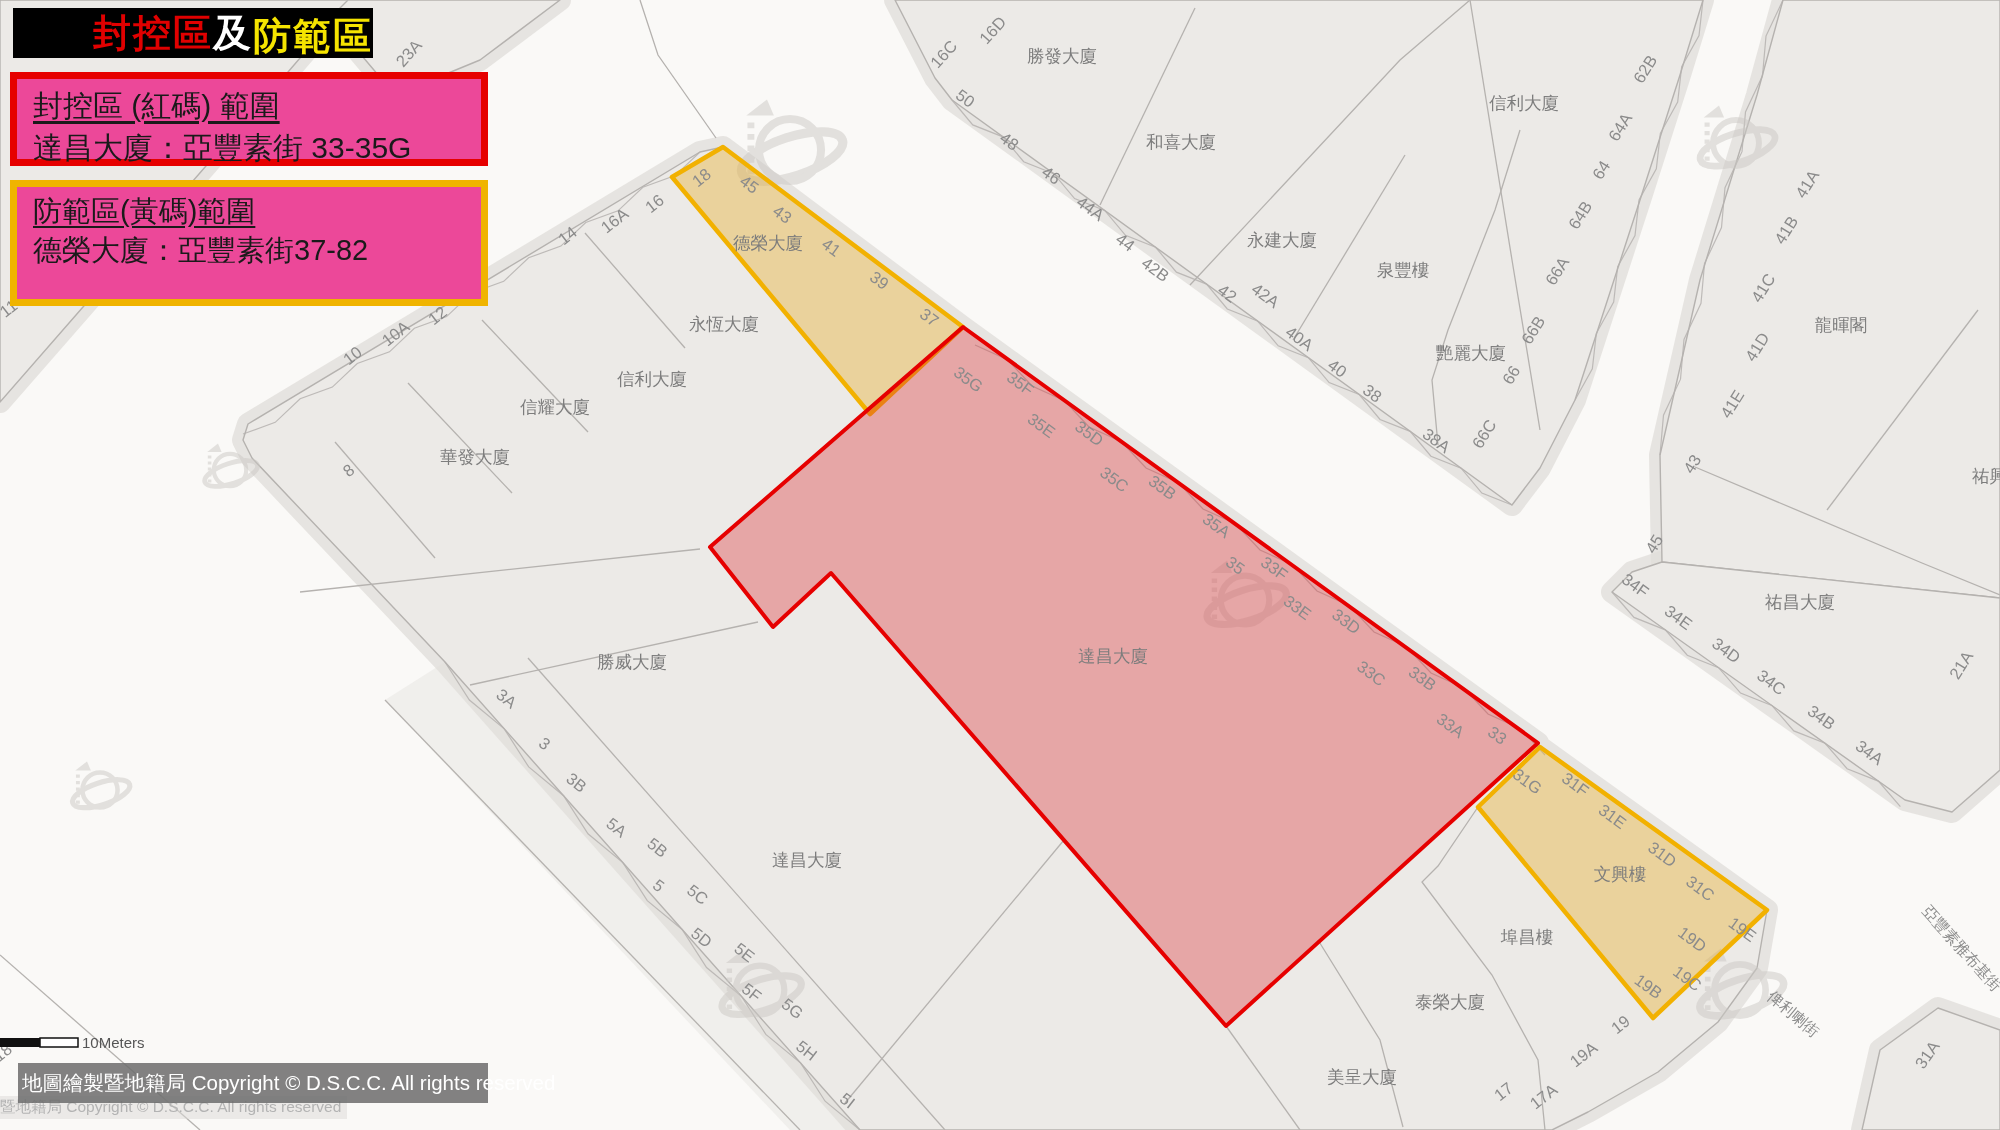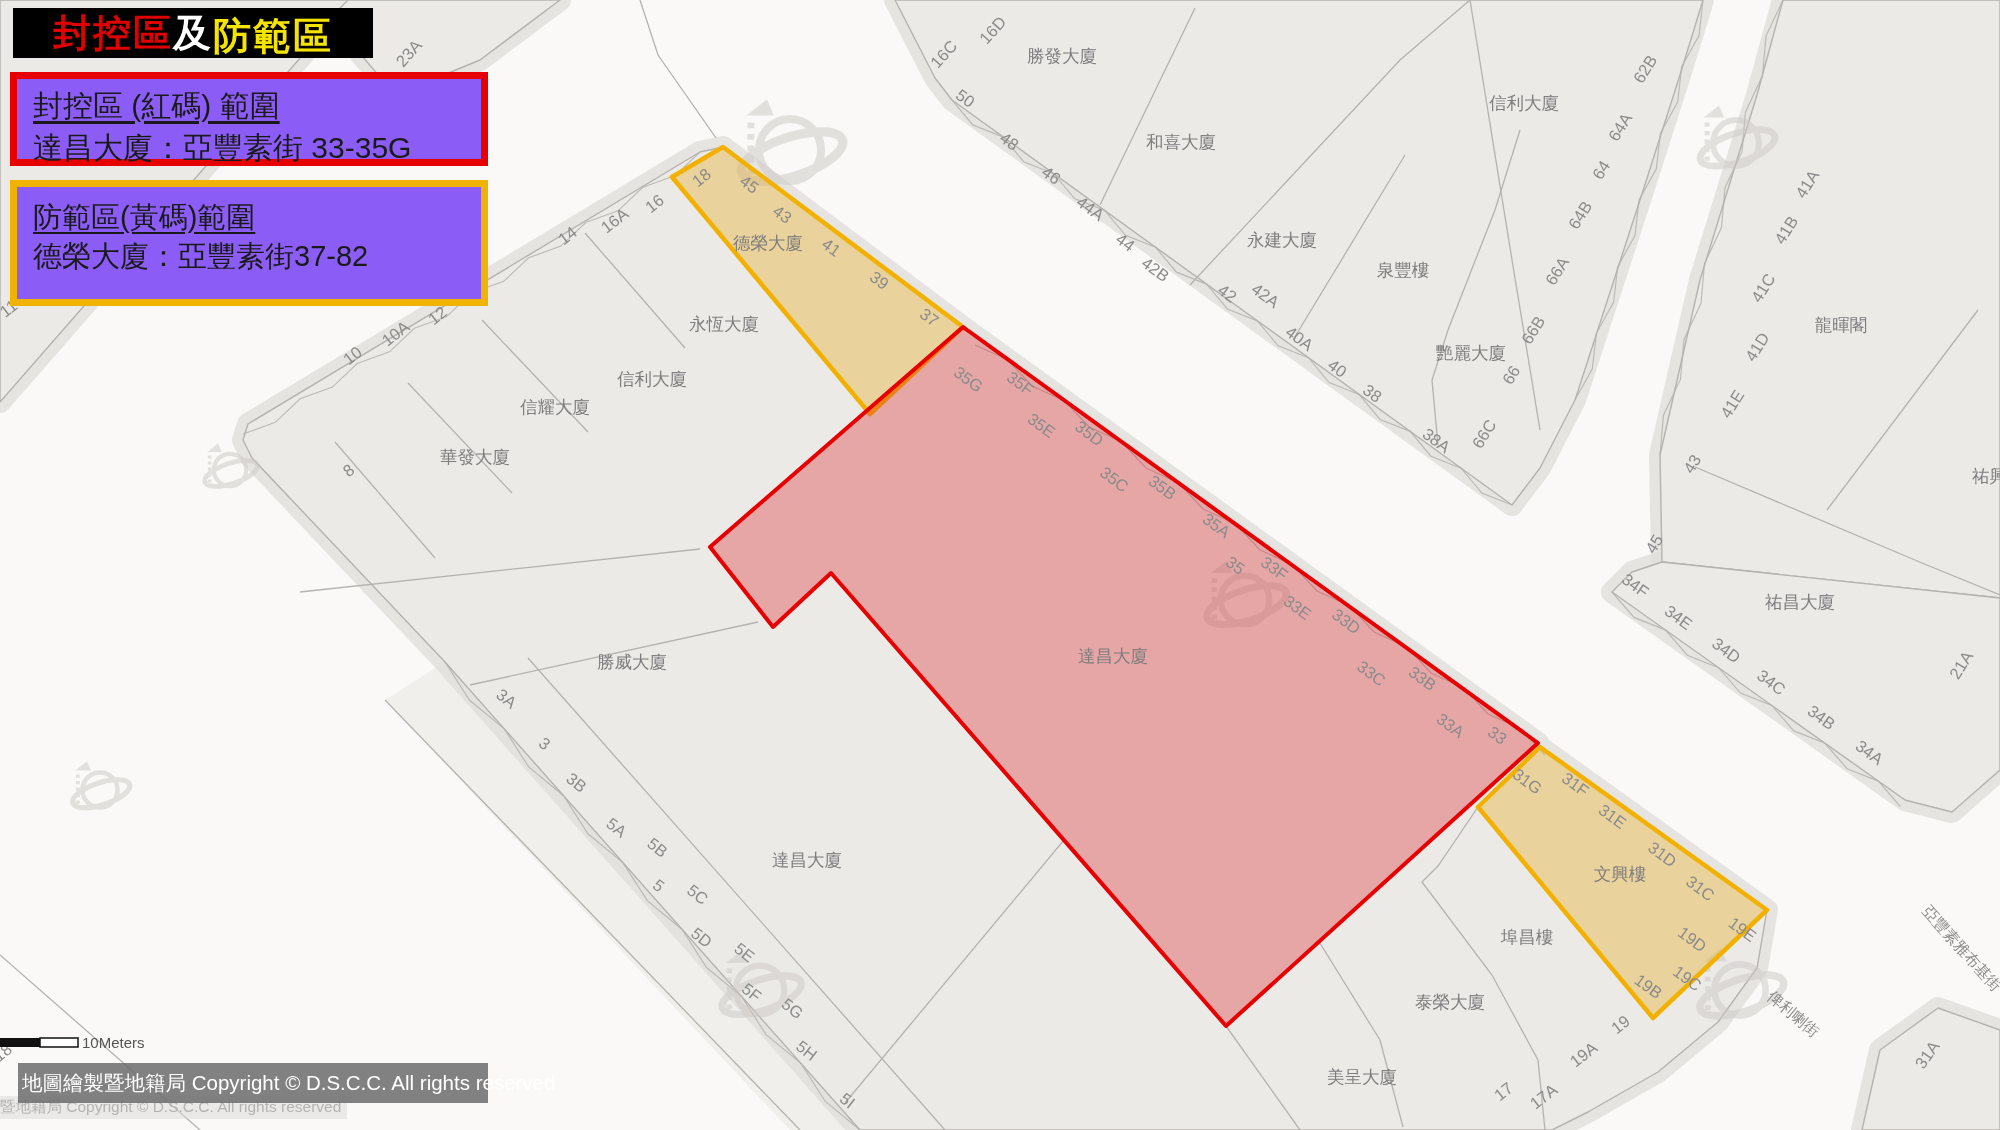--- a/index.html
+++ b/index.html
@@ -1,29 +1,29 @@
 <!DOCTYPE html>
 <html><head>
 <meta charset="utf-8">
 <style>
   html,body{margin:0;padding:0;background:#faf9f7;}
   #stage{position:relative;width:2000px;height:1130px;overflow:hidden;
          font-family:"Liberation Sans",sans-serif;}
   #map-svg{position:absolute;left:0;top:0;}
-  .panel{position:absolute;box-sizing:border-box;background:#8b5cf6;}
+  .panel{position:absolute;box-sizing:border-box;background:#ec4899;}
   #title-bar{position:absolute;left:13px;top:8px;width:360px;height:50px;
     background:#000;color:#fff;font-size:38px;font-weight:bold;
-    display:flex;align-items:center;justify-content:center;letter-spacing:2px;line-height:1;}
+    display:flex;align-items:center;justify-content:flex-end;letter-spacing:2px;line-height:1;}
   #title-bar .t-red{color:#e00000;}
   #title-bar .t-white{color:#ffffff;}
   #title-bar .t-yellow{color:#f5e400;margin-top:6px;}
   #legend-red{left:10px;top:72px;width:478px;height:94px;border:7px solid #e60000;
     padding:6px 16px;font-size:30px;color:#1a1a1a;line-height:1.4;}
   #legend-yellow{left:10px;top:180px;width:478px;height:126px;border:7px solid #f0b400;
-    padding:11px 16px;font-size:29px;color:#1a1a1a;line-height:1.35;}
+    padding:5px 16px;font-size:29px;color:#1a1a1a;line-height:1.35;}
   .leg-head{text-decoration:underline;text-underline-offset:5px;}
   #copyright-bar{position:absolute;left:18px;top:1063px;width:470px;height:40px;
     background:rgba(108,108,108,0.85);color:#ffffff;font-size:20.5px;
     display:flex;align-items:center;padding:0 0 0 4px;box-sizing:border-box;white-space:nowrap;}
   #copyright-echo{position:absolute;left:-6px;top:1096px;color:#b3b3b3;font-size:15.5px;
     white-space:nowrap;background:rgba(220,218,215,0.5);padding:1px 6px;}
 </style>
 </head>
 <body>
 

